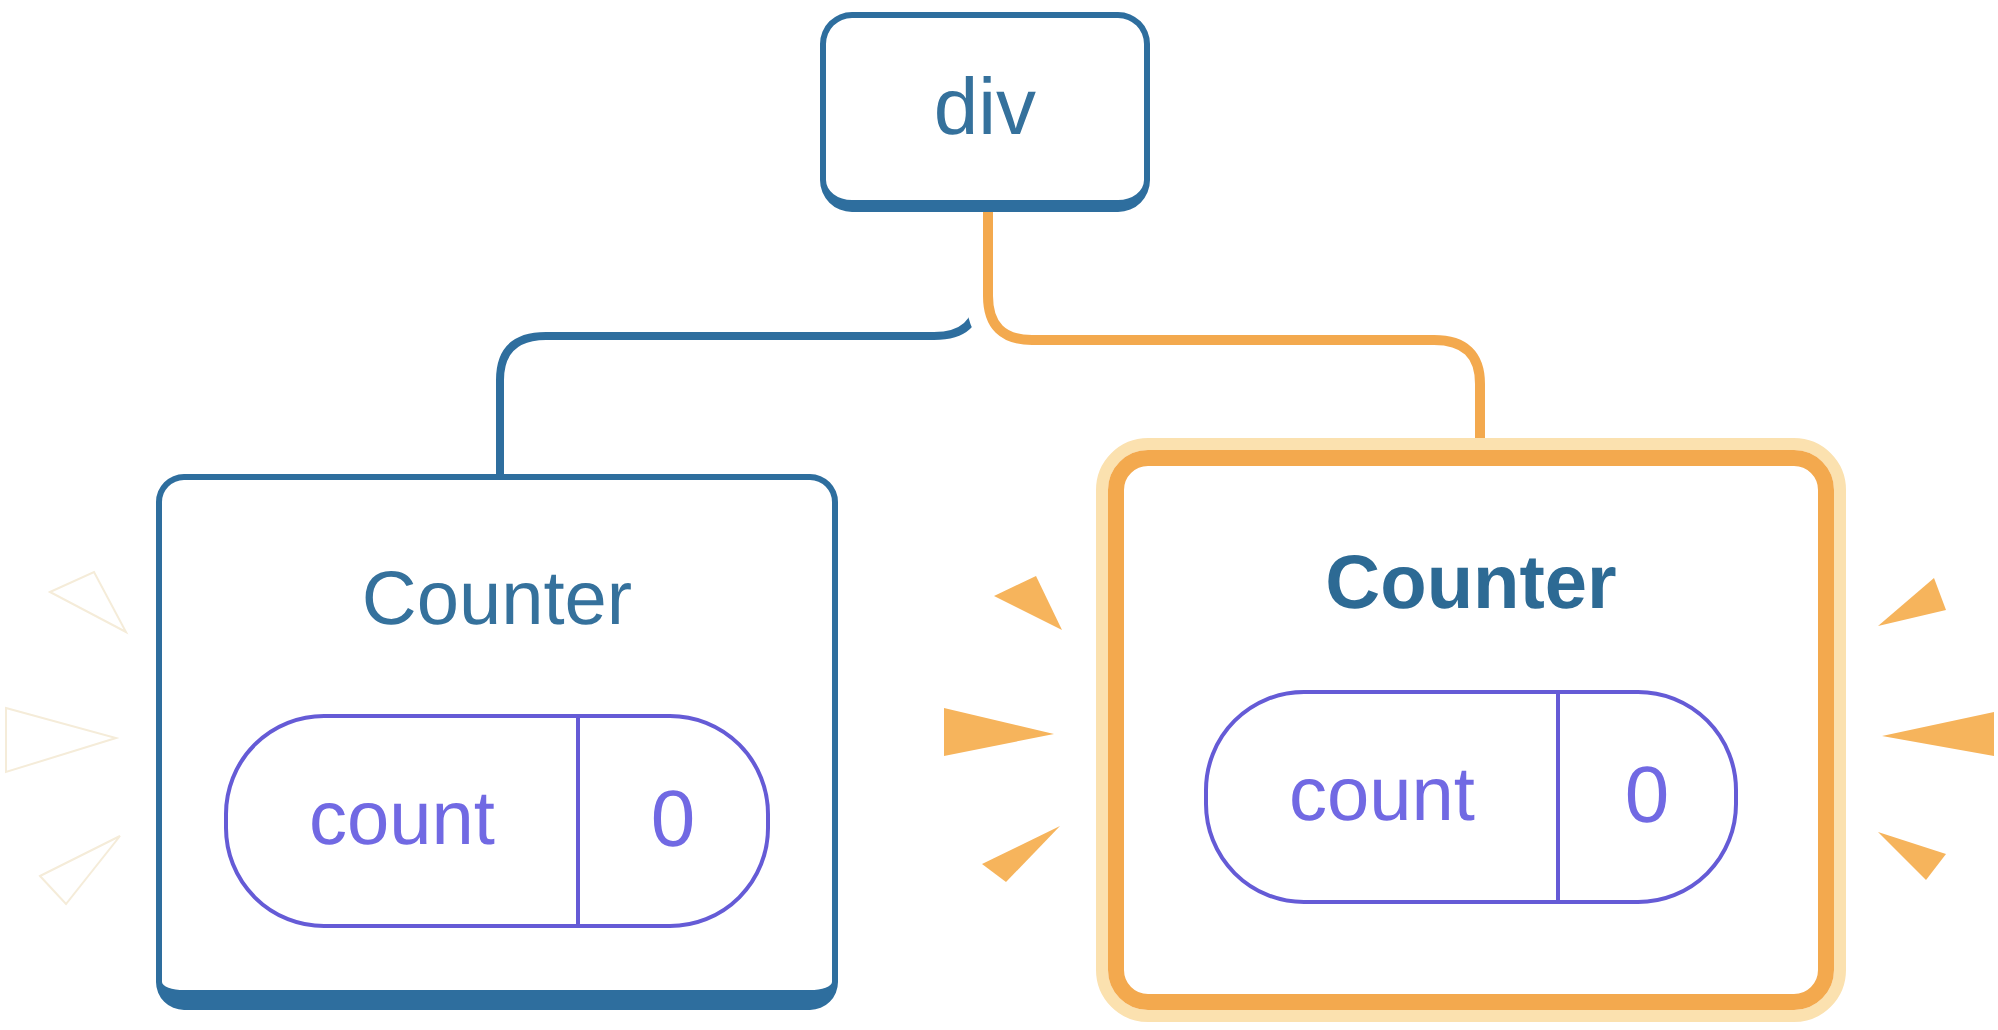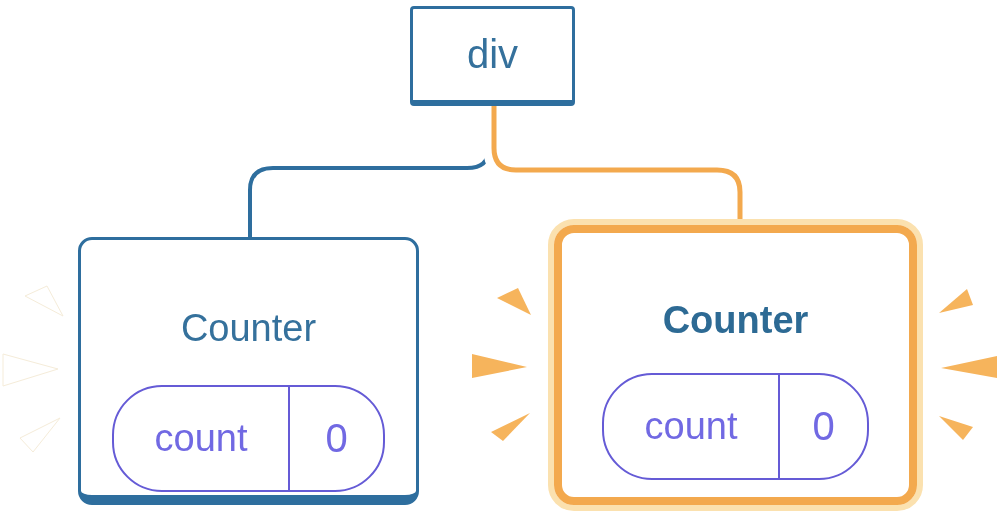--- a/index.html
+++ b/index.html
@@ -28,21 +28,21 @@
   .edge-blue{fill:none;stroke:var(--steel-blue);stroke-width:4;}
   .edge-casing{fill:none;stroke:#ffffff;stroke-width:22;}
   .edge-orange{fill:none;stroke:var(--orange-main);stroke-width:5;}
   .burst-white polygon{fill:var(--burst-white);stroke:var(--burst-white-edge);stroke-width:1;}
   .burst-orange polygon{fill:var(--burst-orange);}
   .node-root{
     position:absolute;left:410px;top:6px;width:165px;height:100px;
     background:#fff;
     border:3px solid var(--steel-blue);
     border-bottom-width:6px;
-    border-radius:4px;
+    border-radius:16px;
     display:flex;align-items:center;justify-content:center;
     font-size:40px;font-weight:500;color:var(--title-blue);
   }
   .node-left{
     position:absolute;left:78px;top:237px;width:341px;height:268px;
     background:#fff;
     border:3px solid var(--steel-blue);
     border-bottom-width:10px;
     border-radius:14px;
     display:flex;flex-direction:column;align-items:center;
@@ -55,21 +55,21 @@
   }
   .node-right-inner{
     width:363px;height:280px;
     background:#fff;
     border:8px solid var(--orange-main);
     border-radius:20px;
     display:flex;flex-direction:column;align-items:center;
     padding-top:37px;gap:31px;
   }
   .counter-title{
-    font-size:38px;line-height:44px;color:var(--title-blue);font-weight:500;margin-top:28px;
+    font-size:38px;line-height:44px;color:var(--title-blue);font-weight:500;
   }
   .counter-title.bold{font-weight:800;color:var(--title-blue-bold);}
   .state-pill{
     width:273px;height:107px;
     border:2px solid var(--pill-border);
     border-radius:50px;
     background:#fff;
     display:flex;align-items:stretch;overflow:hidden;
   }
   .node-right-inner .state-pill{width:267px;}

